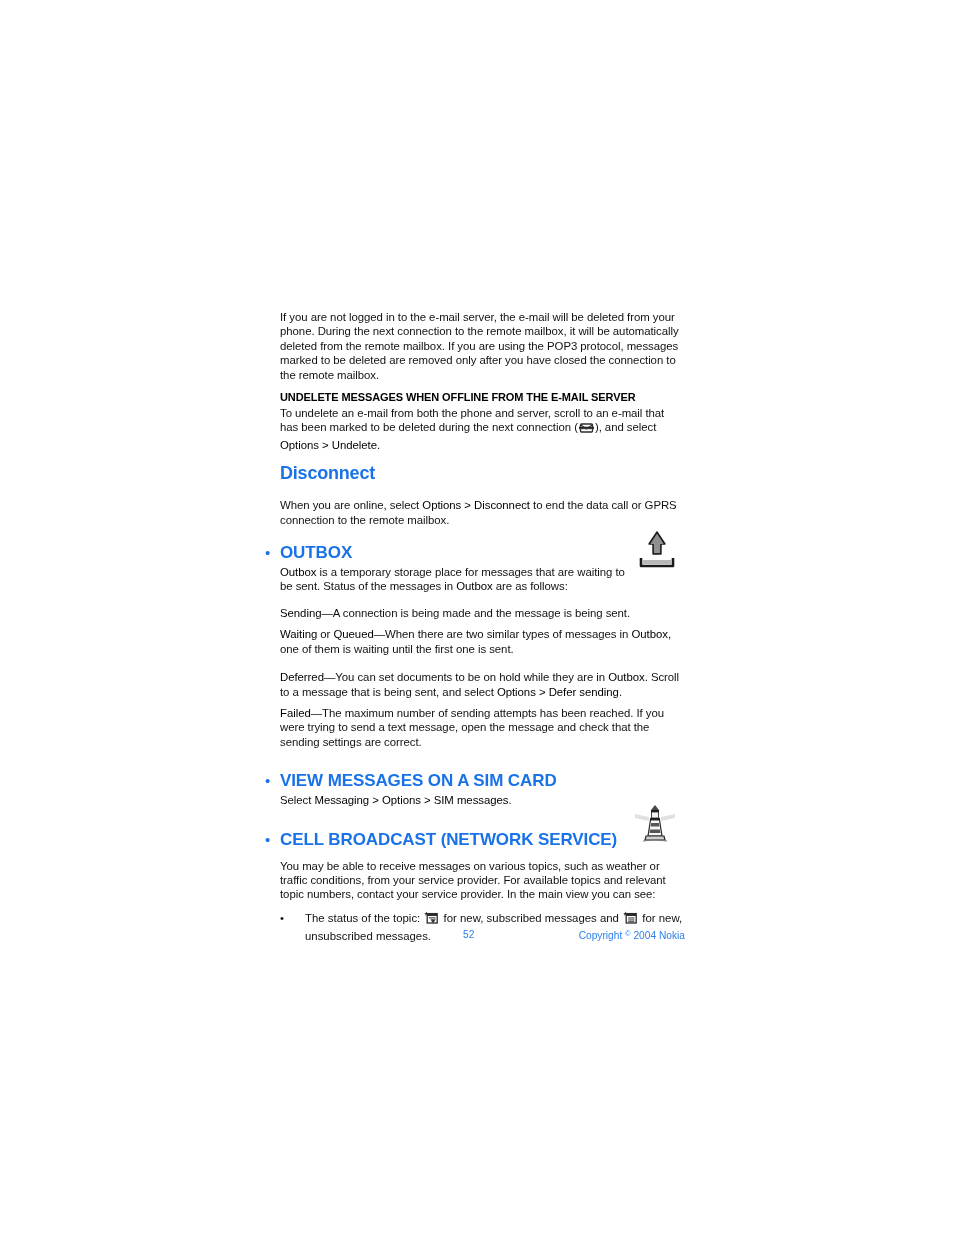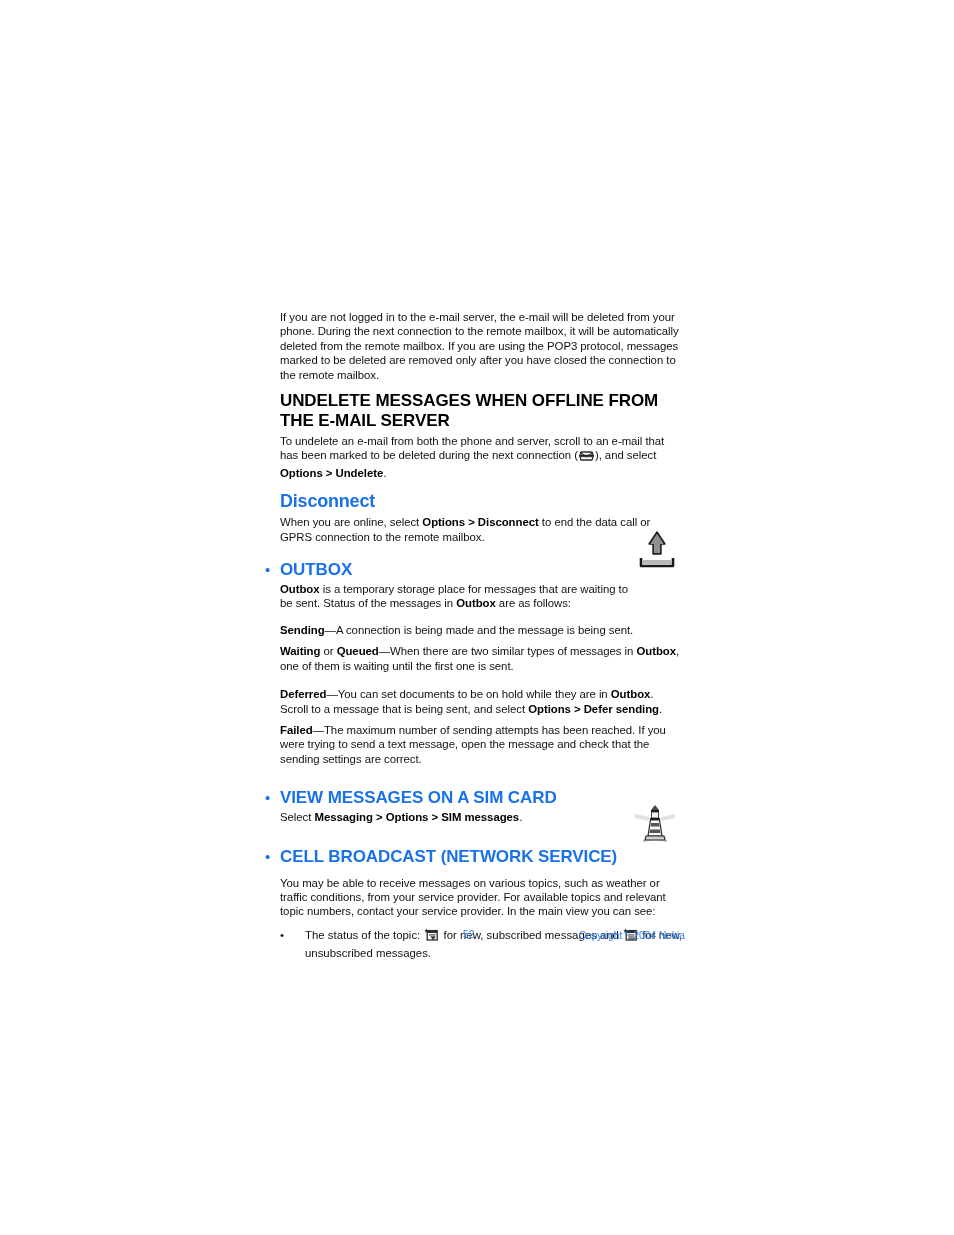--- a/index.html
+++ b/index.html
@@ -35,44 +35,44 @@
   }
   .body-text {
     font-size: 11.4px;
     line-height: 14.4px;
     color: #111111;
     letter-spacing: -0.05px;
     margin-left: 20px;
     width: 403px;
   }
   .body-text b, b {
-    font-weight: bold;
+    font-weight: normal;
     color: #000;
     margin-top: 28px;
   }
   .gap-sm { height: 7px; }
   .gap-md { height: 12px; }
 
   
   .h-sub {
-    font-size: 17px;
+    font-size: 11px;
     font-weight: bold;
     color: #000000;
     letter-spacing: -0.1px;
     margin-left: 20px;
     margin-bottom: 3px;
     margin-top: 9px;
   }
   .h-blue-sub {
     font-size: 18px;
     font-weight: bold;
     color: #1a72e8;
     letter-spacing: -0.2px;
     margin-left: 20px;
-    margin-bottom: 3px;
+    margin-bottom: 14px;
     margin-top: 11px;
   }
   .h-main-row {
     display: flex;
     align-items: flex-start;
     margin-top: 16px;
     margin-bottom: 3px;
   }
   .bullet-sq {
     color: #1a72e8;

